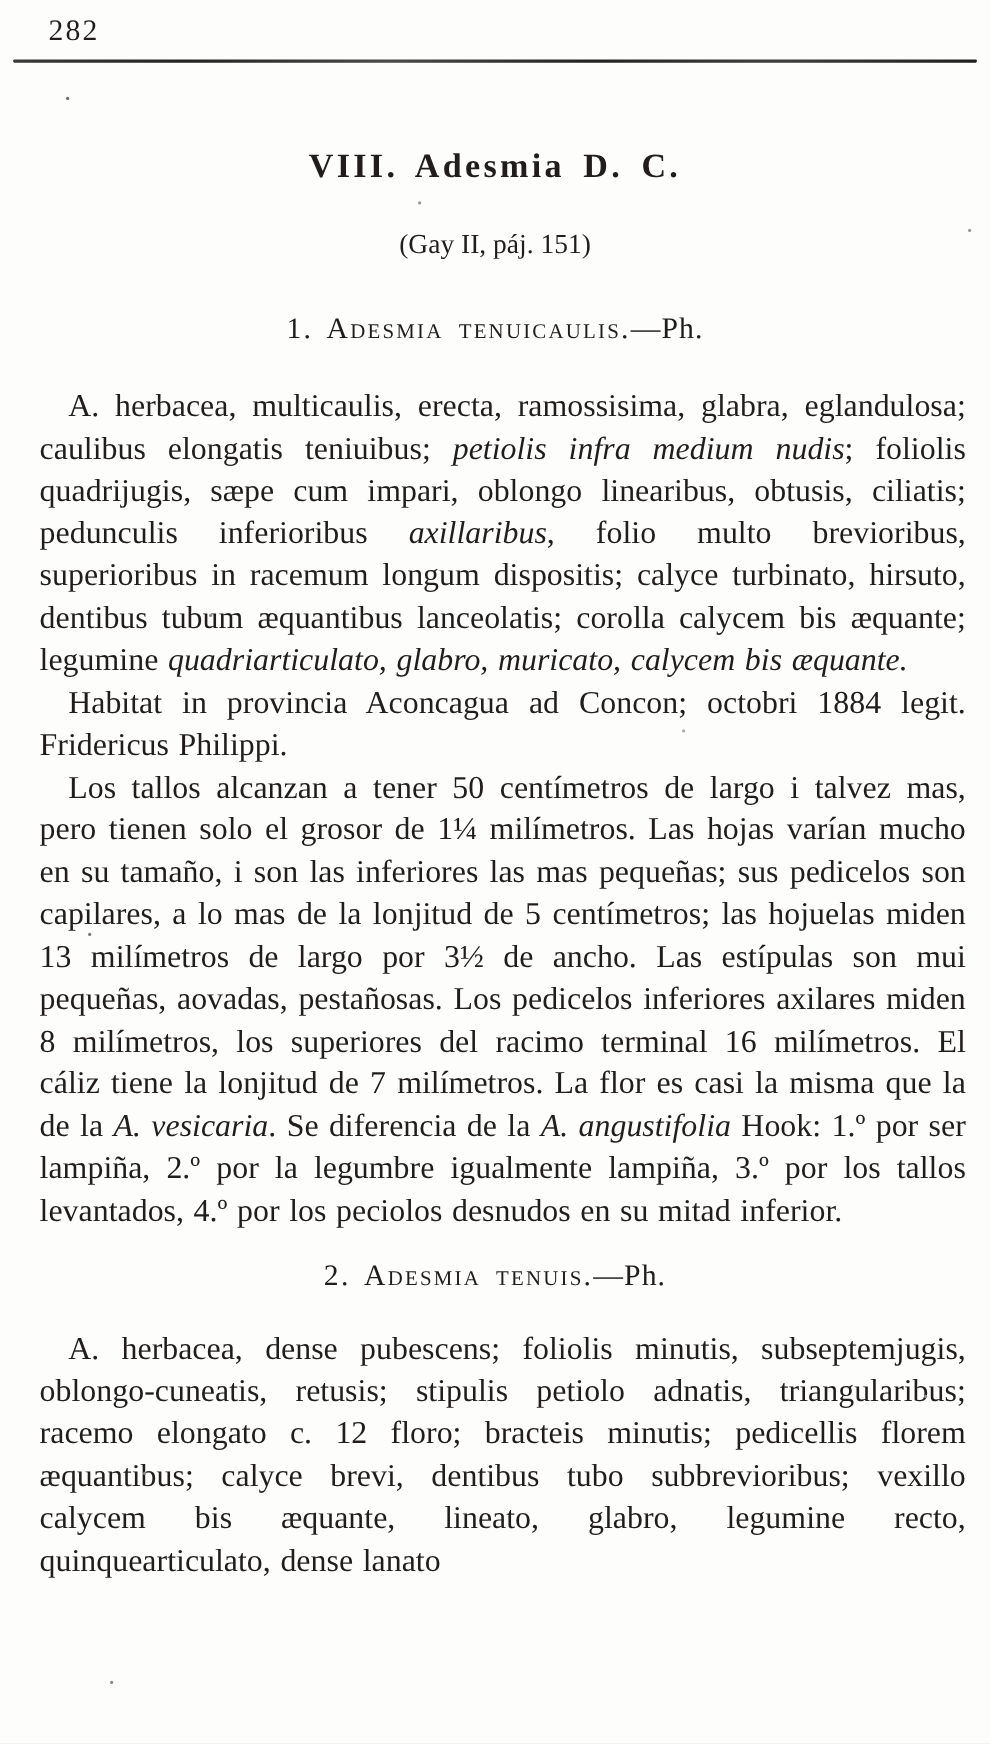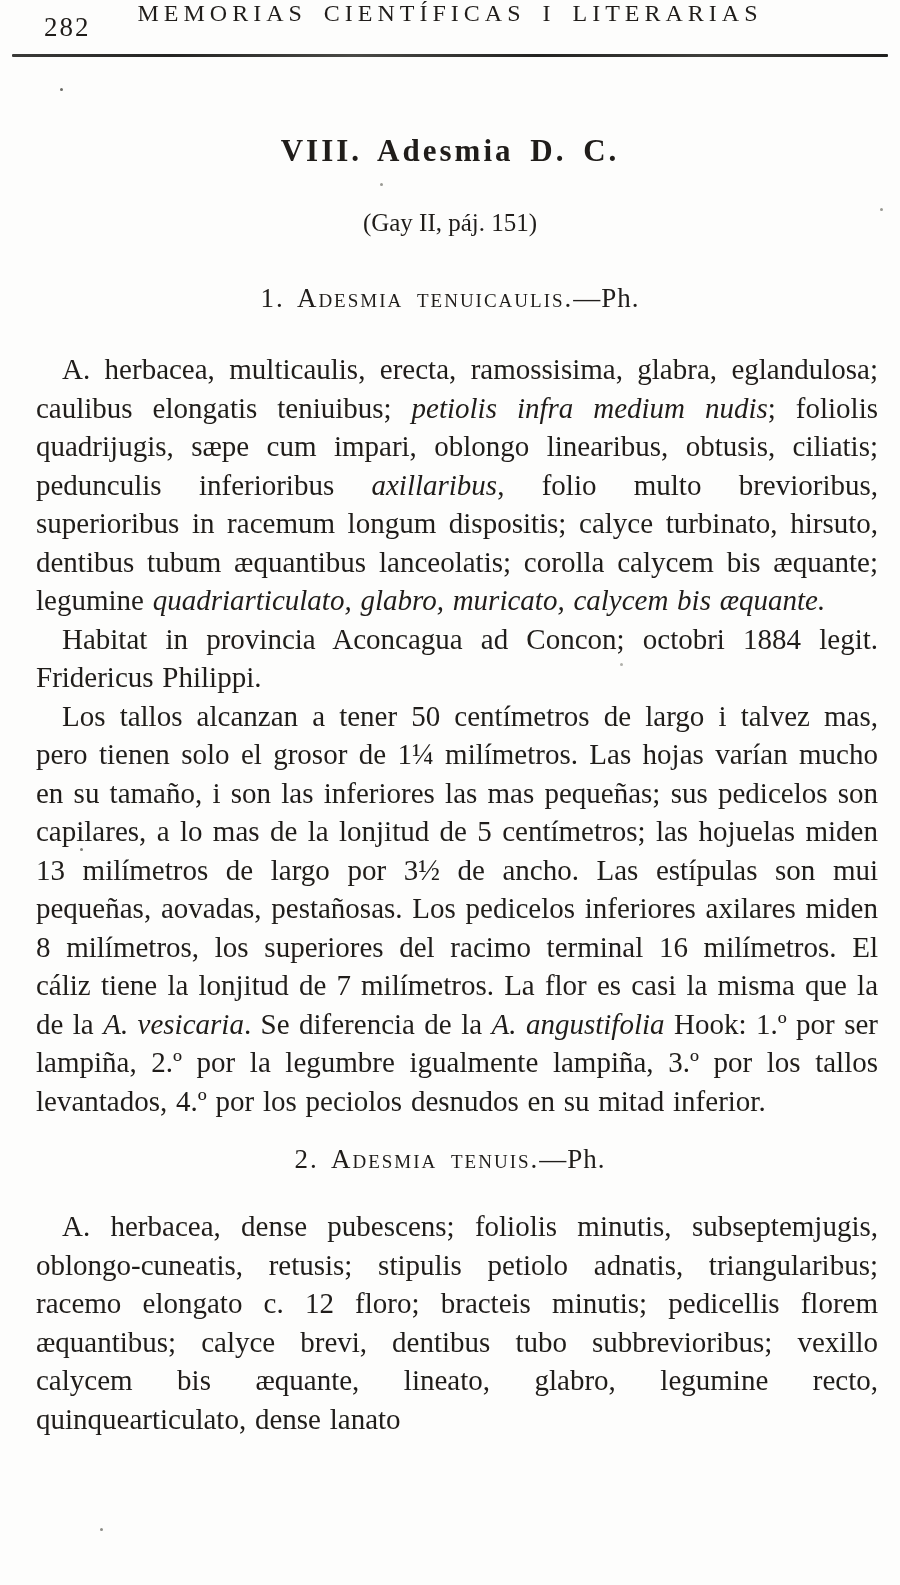--- a/index.html
+++ b/index.html
@@ -15,20 +15,21 @@
     margin: 0 auto;
     background: var(--paper);
     color: var(--ink);
     font-family: "Liberation Serif", "DejaVu Serif", serif;
     overflow: hidden;
   }
   
   .running-head {
     position: relative;
     height: 50px;
+    padding-top: 12px;
   }
   .page-number {
     position: absolute;
     left: 44px;
     top: 12px;
     font-size: 27px;
     letter-spacing: 2px;
   }
   .running-title {
     text-align: center;
@@ -110,21 +111,20 @@
 </style>
 </head>
 <body>
 
 <div class="page">
 
   <div class="scan-noise"></div>
 
   <div class="running-head">
     <span class="page-number">282</span>
-    <div class="running-title">MEMORIAS CIENTÍFICAS I LITERARIAS</div>
   </div>
 
   <div class="head-rule"></div>
 
   <div class="genus-heading">VIII. Adesmia D. C.</div>
 
   <div class="genus-reference">(Gay II, páj. 151)</div>
 
   <div class="species-heading species-heading-1">
     <span class="sc">1. Adesmia tenuicaulis.</span><span>—Ph.</span>

